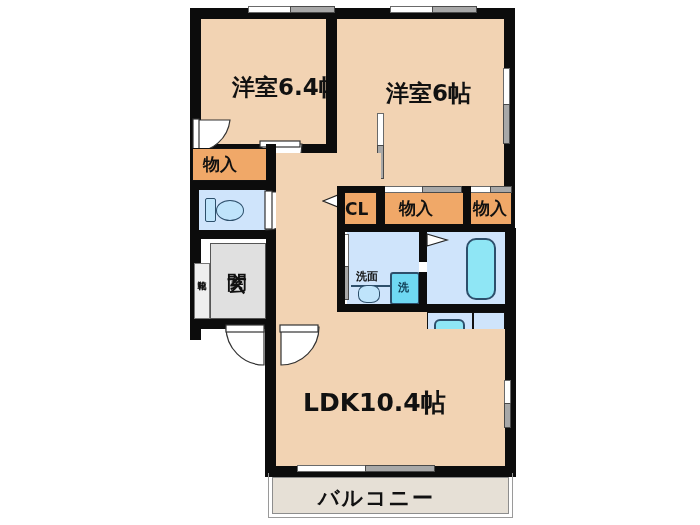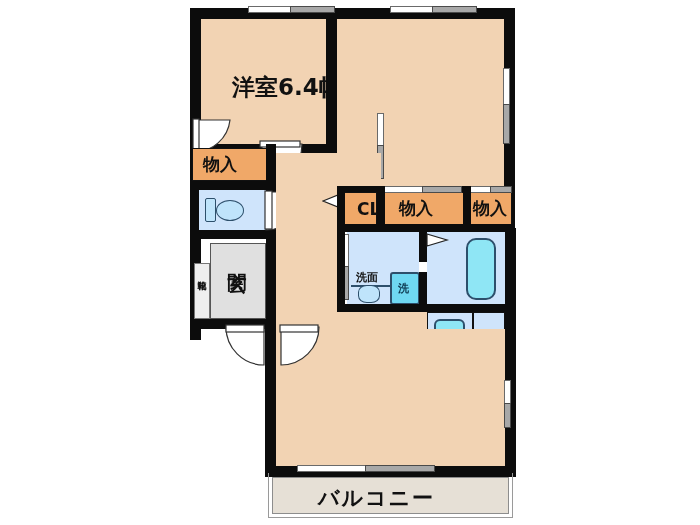--- a/index.html
+++ b/index.html
@@ -38,21 +38,21 @@
     font-weight: 700;
     white-space: nowrap;
     line-height: 1;
     user-select: none;
   }
   .lbl-room   { font-size: 23px; letter-spacing: 0px; }
   .lbl-ldk    { font-size: 25px; letter-spacing: 0px; }
   .lbl-closet { font-size: 17px; }
   .lbl-cl     { font-size: 17px; font-weight: 600; }
   .lbl-genkan { font-size: 19px; }
-  .lbl-small  { font-size: 11px; font-weight: 600; }
+  .lbl-small  { font-size: 11px; font-weight: 600; font-family: Liberation Mono, monospace; }
   .lbl-tiny   { font-size: 9px; font-weight: 600; }
   .lbl-balcony{ font-size: 21px; letter-spacing: 2px; }
 
   .vert { writing-mode: vertical-rl; text-orientation: upright; }
 
   
   .win-h {
     position: absolute;
     background: #ffffff;
     border: 1px solid #6a6a6a;
@@ -106,20 +106,21 @@
   <div class="abs wall" style="left:190px; top:8px; width:325px; height:11px;"></div>
   <div class="abs wall" style="left:190px; top:8px; width:11px; height:332px;"></div>
   <div class="abs wall" style="left:504px; top:8px; width:11px; height:220px;"></div>
 
   <div class="abs room" style="left:201px; top:19px; width:125px; height:125px;"></div>
   <div class="lbl lbl-room" style="left:232px; top:76px;">洋室6.4帖</div>
 
   <div class="abs wall" style="left:326px; top:8px; width:11px; height:182px;"></div>
 
   <div class="abs room" style="left:337px; top:19px; width:167px; height:167px;"></div>
+  <div class="lbl lbl-room" style="left:386px; top:82px;">洋室6帖</div>
 
   <div class="win-h" style="left:248px; top:6px; width:48px;"></div>
   <div class="win-h-dark" style="left:290px; top:6px; width:45px;"></div>
   <div class="win-h" style="left:390px; top:6px; width:48px;"></div>
   <div class="win-h-dark" style="left:432px; top:6px; width:45px;"></div>
 
   <div class="win-v" style="left:503px; top:68px; height:40px;"></div>
   <div class="win-v-dark" style="left:503px; top:104px; height:40px;"></div>
 
   <div class="win-v" style="left:377px; top:113px; height:34px;"></div>
@@ -168,21 +169,21 @@
     <path class="door-arc" d="M48,4 L10,4 A38,38 0 0,0 48,42 Z"></path>
     <rect class="door-leaf" x="10" y="2" width="38" height="7"></rect>
   </svg>
 
   <div class="abs room" style="left:276px; top:153px; width:61px; height:176px;"></div>
   <div class="abs room" style="left:276px; top:153px; width:105px; height:37px;"></div>
   <div class="abs room" style="left:276px; top:190px; width:66px; height:140px;"></div>
 
   <div class="abs wall" style="left:340px; top:186px; width:175px; height:8px;"></div>
   <div class="closet" style="position:absolute; left:344px; top:192px; width:33px; height:33px;"></div>
-  <div class="lbl lbl-cl" style="left:345px; top:201px;padding-left:12px;">CL</div>
+  <div class="lbl lbl-cl" style="left:345px; top:201px;">CL</div>
 
   <svg class="arrowmark" style="left:322px; top:192px;" width="24" height="18" viewBox="0 0 24 18">
     <path d="M1,9 L21,1 L21,17 Z" fill="#ffffff" stroke="#222" stroke-width="1.2"></path>
   </svg>
 
   <div class="closet" style="position:absolute; left:384px; top:192px; width:80px; height:33px;"></div>
   <div class="lbl lbl-closet" style="left:399px; top:200px;">物入</div>
   <div class="win-h" style="left:384px; top:186px; width:40px;"></div>
   <div class="win-h-dark" style="left:422px; top:186px; width:40px;"></div>
 
@@ -218,20 +219,21 @@
 
   <div class="abs wall" style="left:340px; top:304px; width:175px; height:8px;"></div>
   <div class="abs wall" style="left:337px; top:224px; width:8px; height:88px;"></div>
 
   <div class="wet" style="position:absolute; left:427px; top:312px; width:46px; height:34px;"></div>
   <div class="fx ksink" style="left:434px; top:319px; width:31px; height:20px;"></div>
   <div class="wet" style="position:absolute; left:473px; top:312px; width:32px; height:34px;"></div>
 
   <div class="abs room" style="left:276px; top:329px; width:229px; height:137px;"></div>
   <div class="abs room" style="left:276px; top:312px; width:151px; height:20px;"></div>
+  <div class="lbl lbl-ldk" style="left:303px; top:390px;">LDK10.4帖</div>
 
   <svg class="door-svg" style="left:277px; top:323px;" width="52" height="50" viewBox="0 0 52 50">
     <path class="door-arc" d="M4,4 L42,4 A38,38 0 0,1 4,42 Z"></path>
     <rect class="door-leaf" x="3" y="2" width="38" height="7"></rect>
   </svg>
 
   <div class="abs wall" style="left:265px; top:329px; width:11px; height:148px;"></div>
   <div class="abs wall" style="left:505px; top:228px; width:11px; height:249px;"></div>
   <div class="abs wall" style="left:265px; top:466px; width:251px; height:11px;"></div>
 

